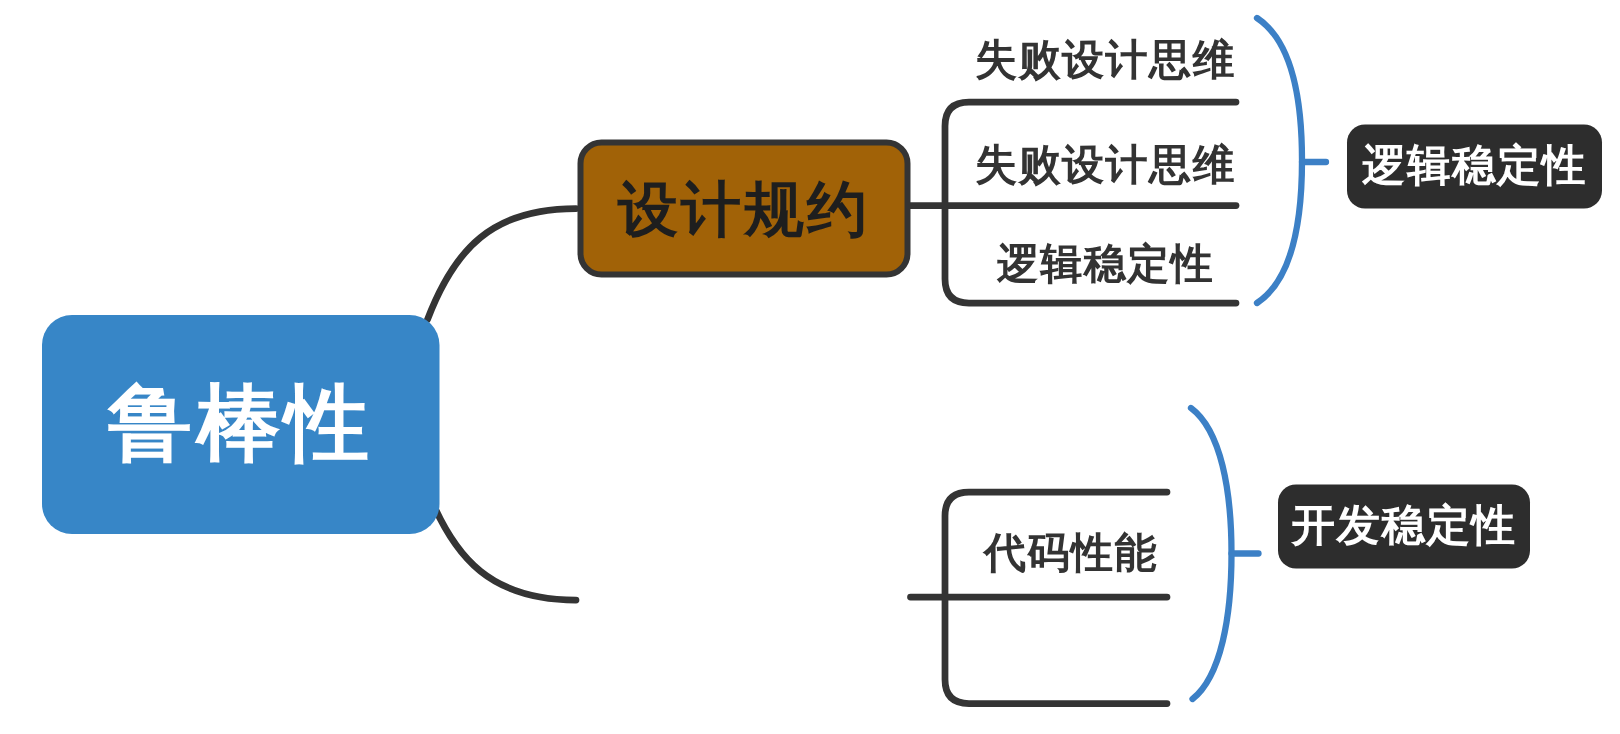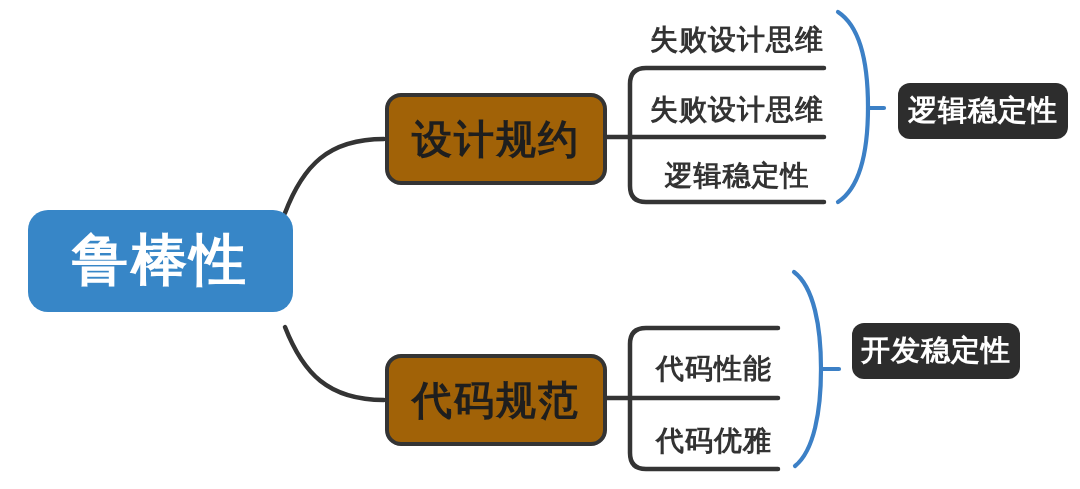--- a/index.html
+++ b/index.html
@@ -19,21 +19,21 @@
   svg.connectors path { fill: none; stroke-linecap: round; stroke-linejoin: round; }
   path.dark  { stroke: #343434; stroke-width: 4.5px; }
   path.brace { stroke: #3c80c6; stroke-width: 4.2px; }
 
   .node {
     position: absolute;
     display: flex; align-items: center; justify-content: center;
     white-space: nowrap;
   }
   .root-node {
-    left: 28px; top: 210px; width: 265px; height: 102px;
+    left: 28px; top: 210px; width: 265px; height: 146px;
     background: #3786c7; border-radius: 20px;
     color: #ffffff; font-size: 56px; font-weight: 700; letter-spacing: 3px;
   }
   .branch-node {
     width: 222px; height: 92px;
     background: #a16207; border: 4.5px solid #343434; border-radius: 16px;
     color: #1e1e1e; font-size: 40px; font-weight: 700; letter-spacing: 2px;
   }
   .branch-design { left: 385px; top: 93px; }
   .branch-code   { left: 385px; top: 354px; }
@@ -78,30 +78,26 @@
     <path class="brace" d="M 821 369 L 839 369"></path>
   </svg>
 
   <div class="node root-node">
     <span>鲁棒性</span>
   </div>
 
   <div class="node branch-node branch-design">
     <span>设计规约</span>
   </div>
-  <div class="node branch-node branch-code">
-    <span>代码规范</span>
-  </div>
 
   <div class="child-label cg-top c-t1">失败设计思维</div>
   <div class="child-label cg-top c-t2">失败设计思维</div>
   <div class="child-label cg-top c-t3">逻辑稳定性</div>
 
   <div class="child-label cg-bottom c-b2">代码性能</div>
-  <div class="child-label cg-bottom c-b3">代码优雅</div>
 
   <div class="node summary-node summary-logic">
     <span>逻辑稳定性</span>
   </div>
   <div class="node summary-node summary-dev">
     <span>开发稳定性</span>
   </div>
 
 </div>
 

